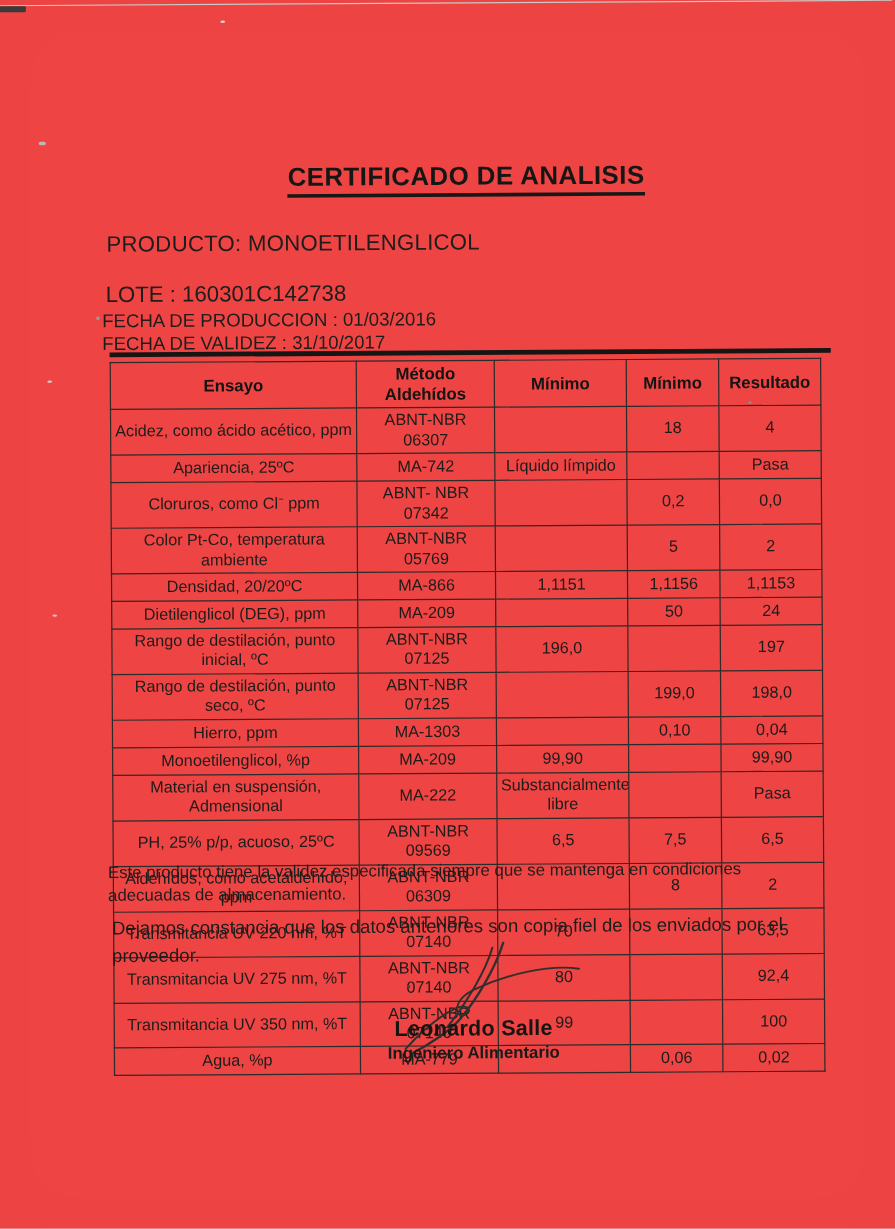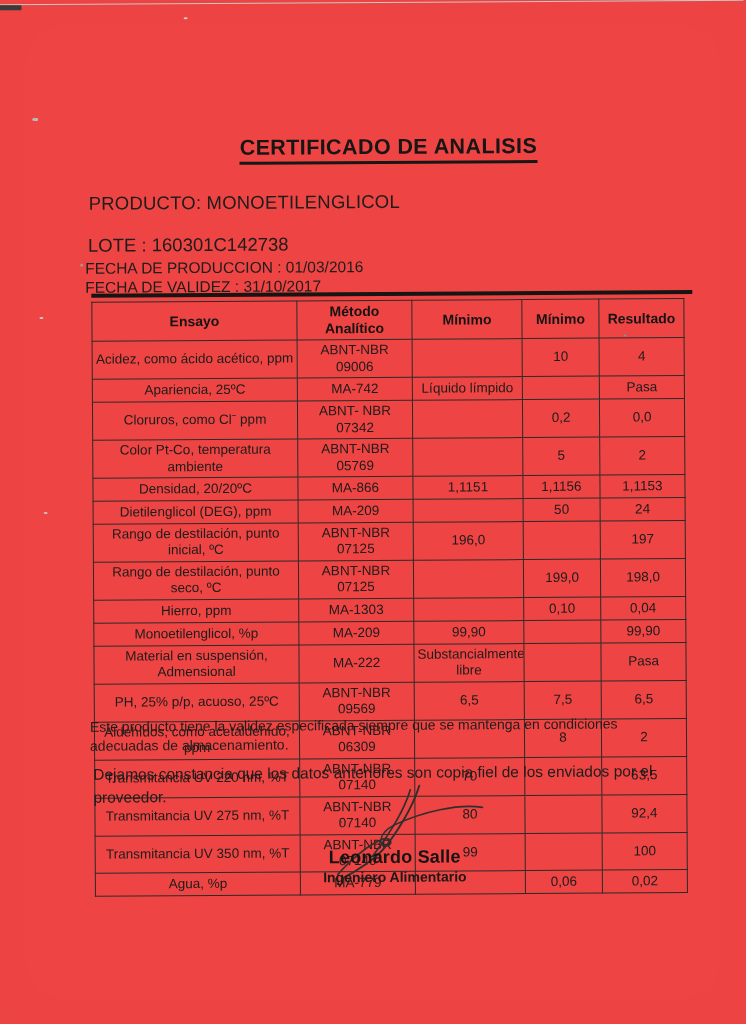--- a/index.html
+++ b/index.html
@@ -76,32 +76,32 @@
       <colgroup>
         <col style="width:205px">
           <col style="width:115px">
           <col style="width:110px">
         <col style="width:77px">
           <col style="width:85px">
       </colgroup>
       <thead>
           <tr>
             <th>Ensayo</th>
-            <th>Método Analítico</th>
+            <th>Método Aldehídos</th>
             <th>Mínimo</th>
             <th>Mínimo</th>
             <th>Resultado</th>
           </tr>
         </thead>
       <tbody>
           <tr>
             <td>Acidez, como ácido acético, ppm</td>
-            <td>ABNT-NBR 09006</td>
-            <td></td>
-            <td>10</td>
+            <td>ABNT-NBR 06307</td>
+            <td></td>
+            <td>18</td>
             <td>4</td>
           </tr>
           <tr>
             <td>Apariencia, 25ºC</td>
             <td>MA-742</td>
             <td>Líquido límpido</td>
             <td></td>
             <td>Pasa</td>
           </tr>
           <tr>

